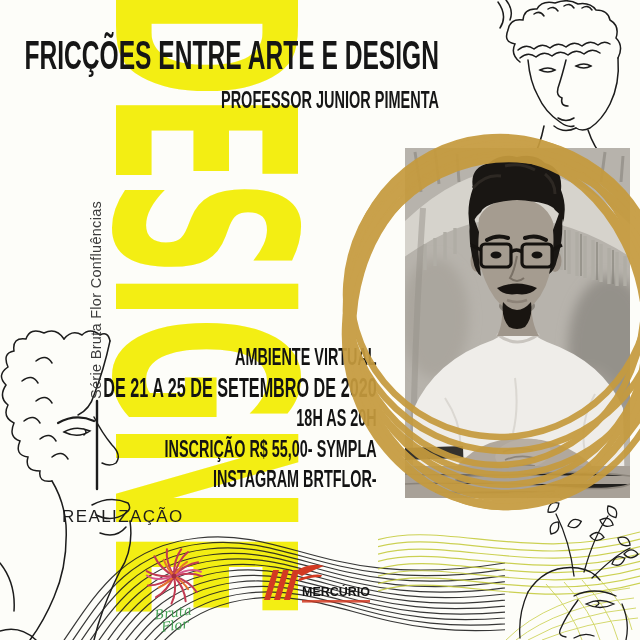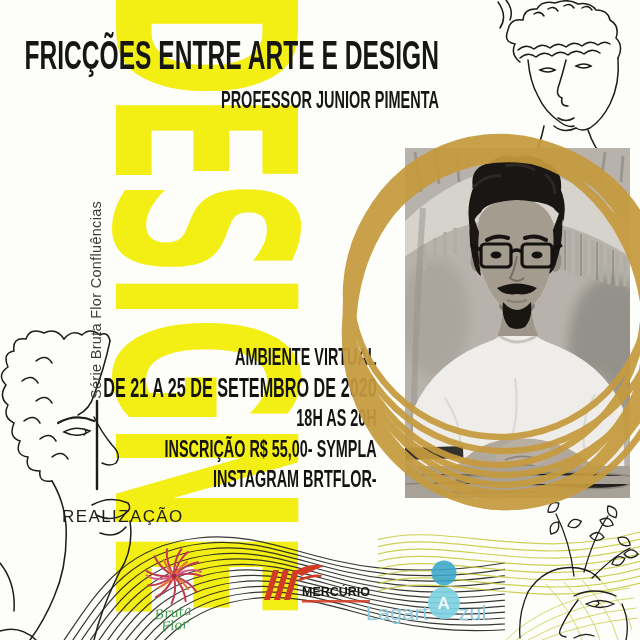--- a/index.html
+++ b/index.html
@@ -303,23 +303,14 @@
         <path d="M12,40 L21,10 L27,10 L18,40 Z"></path>
         <path d="M22,40 L31,10 L37,10 L28,40 Z"></path>
         <path d="M32,12 Q48,2 62,6 Q49,11 40,16 Z"></path>
         <path d="M36,19 Q52,13 60,15 L59,17 Q48,17 38,21 Z"></path>
       </g>
       <text x="40" y="36" textLength="68" lengthAdjust="spacingAndGlyphs" font-family="Liberation Sans, sans-serif" font-size="13" font-weight="bold" fill="#141414">MERCÚRIO</text>
       <rect x="40" y="40" width="68" height="2.6" fill="#D23A22" opacity=".85"></rect>
     </svg>
   </div>
 
-  <div class="logo lagarto">
-    <span>Lagart</span>
-    <svg width="36" height="72" viewBox="0 0 36 72">
-      <circle cx="18" cy="17" r="12.5" fill="#3AA6CB" opacity=".88"></circle>
-      <circle cx="18" cy="47" r="16" fill="#7ED2E2" opacity=".92"></circle>
-      <text x="18" y="53" text-anchor="middle" font-family="Liberation Sans, sans-serif" font-size="17" font-weight="bold" fill="#EEF9FC">A</text>
-    </svg>
-    <span>zul</span>
-  </div>
 
 </div>
 
 </body></html>

